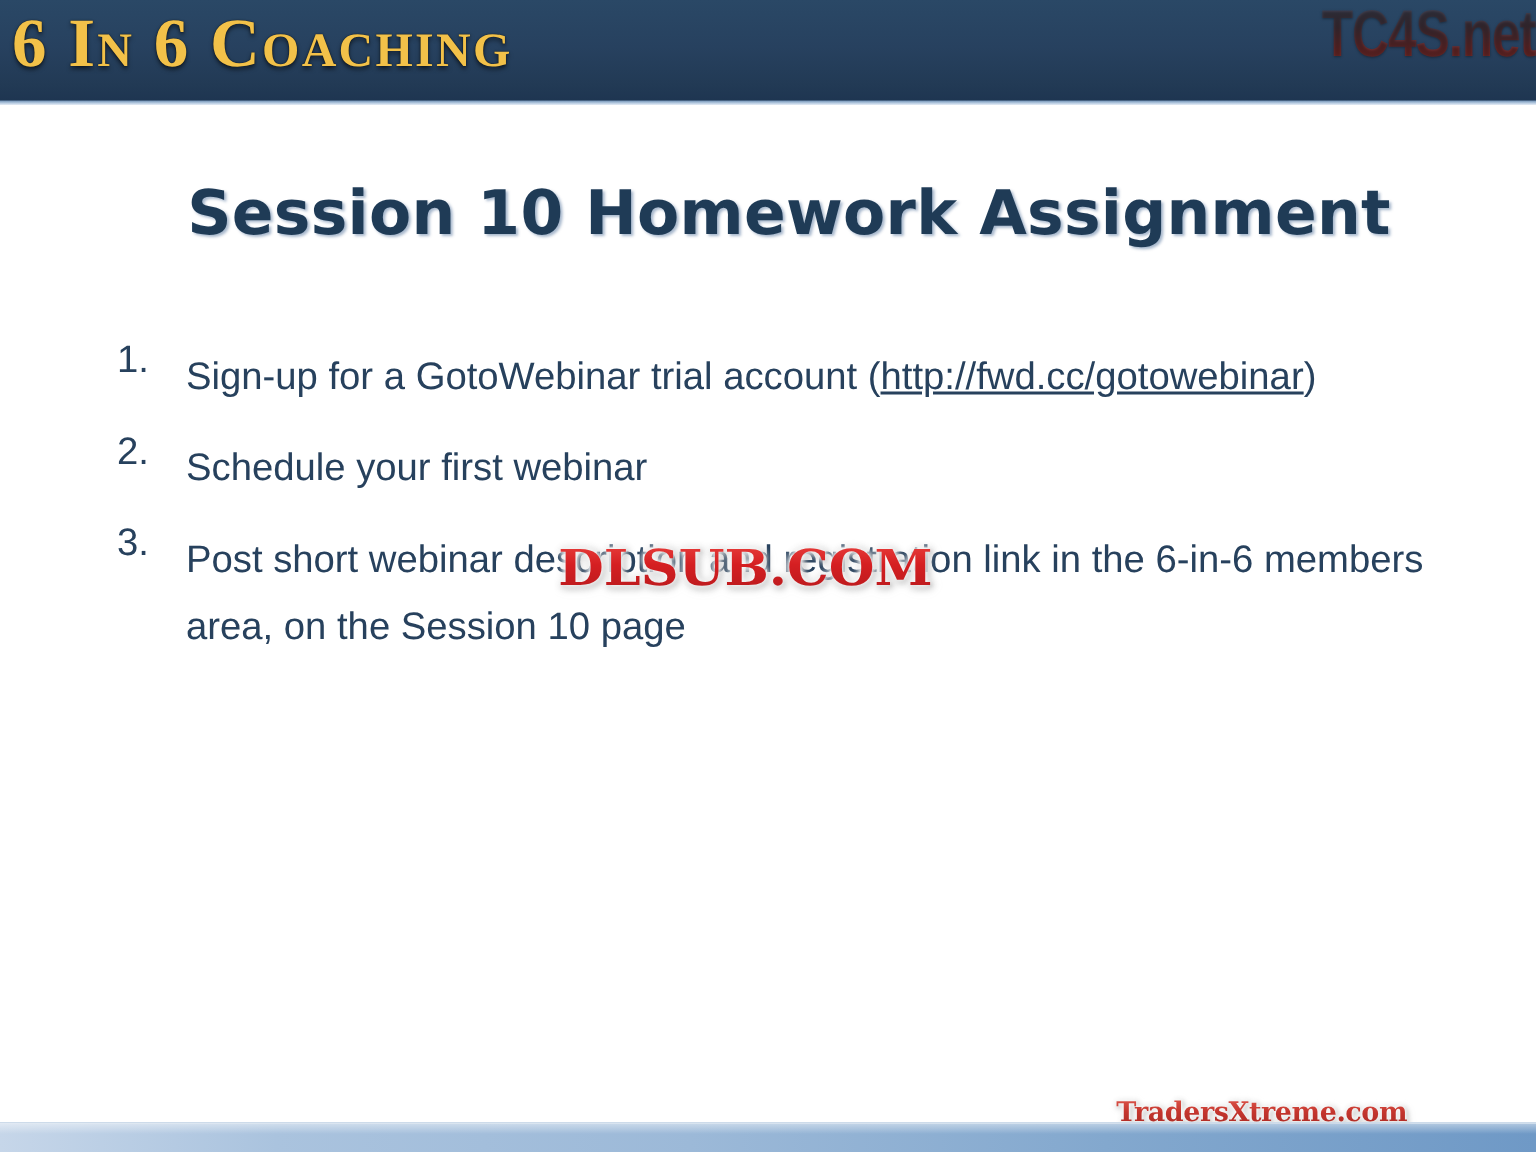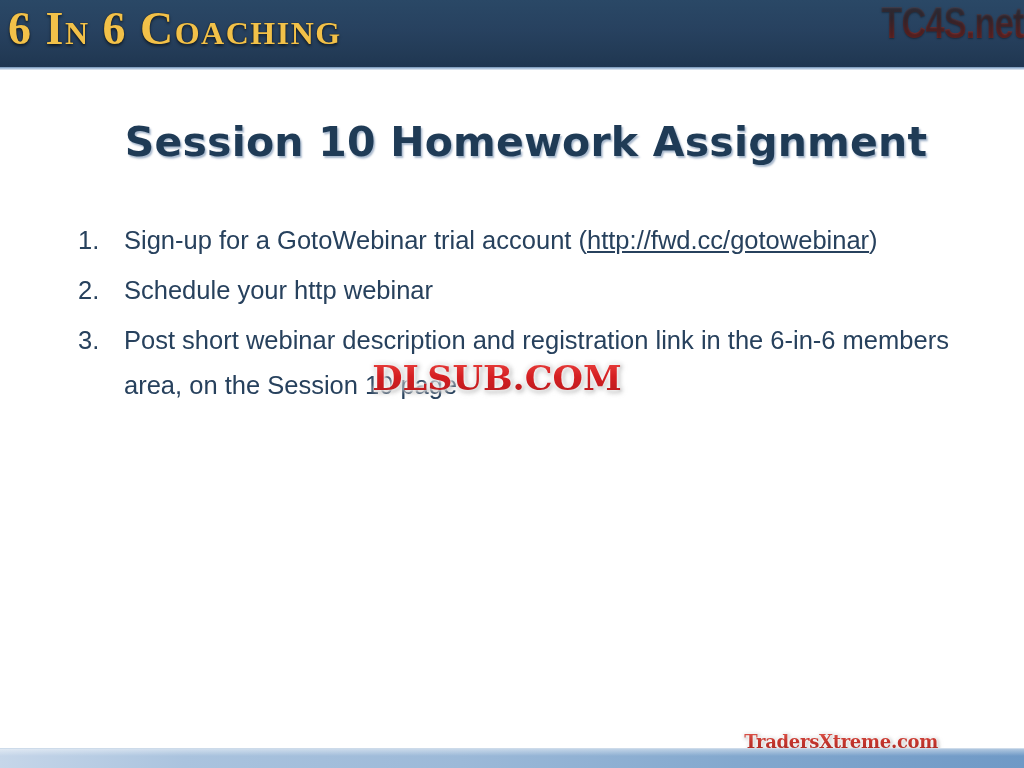--- a/index.html
+++ b/index.html
@@ -111,20 +111,21 @@
     color: #27415d;
     margin-bottom: 5px;
   }
   .item-number {
     flex: 0 0 auto;
     width: 46px;
     color: #27415d;
   }
   .item-text {
     flex: 1 1 auto;
+    margin-top: 11px;
   }
   .item-link {
     text-decoration: underline;
     color: #27415d;
   }
 
   
   .dlsub-watermark {
     position: absolute;
     left: 368px;
@@ -197,21 +198,21 @@
 
   <ol class="body-list">
 
     <li class="list-item">
       <span class="item-number">1.</span>
       <span class="item-text"><span>Sign-up for a GotoWebinar trial account (</span><a class="item-link" href="#">http://fwd.cc/gotowebinar</a><span>)</span></span>
     </li>
 
     <li class="list-item">
       <span class="item-number">2.</span>
-      <span class="item-text">Schedule your http webinar</span>
+      <span class="item-text">Schedule your first webinar</span>
     </li>
 
     <li class="list-item">
       <span class="item-number">3.</span>
       <span class="item-text">Post short webinar description and registration link in the 6-in-6 members area, on the Session 10 page</span>
     </li>
 
   </ol>
 
   <div class="dlsub-watermark">DLSUB.COM</div>

